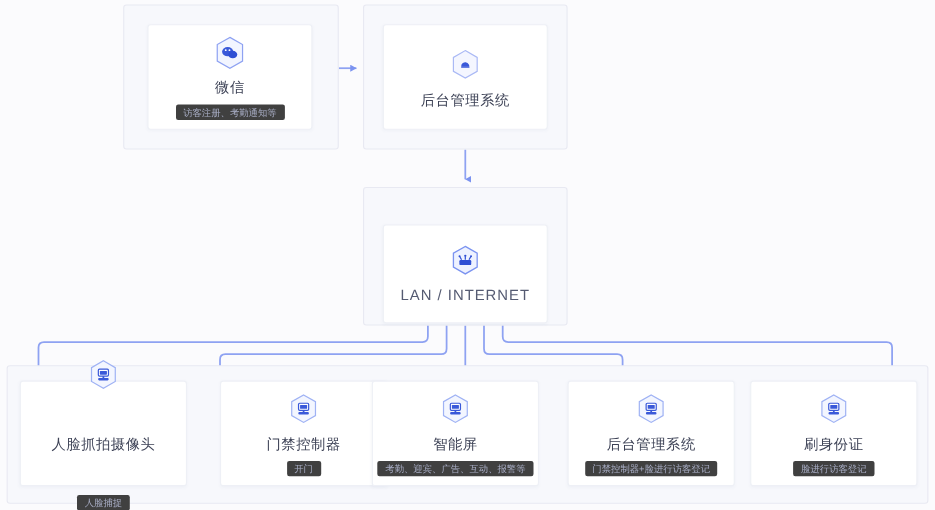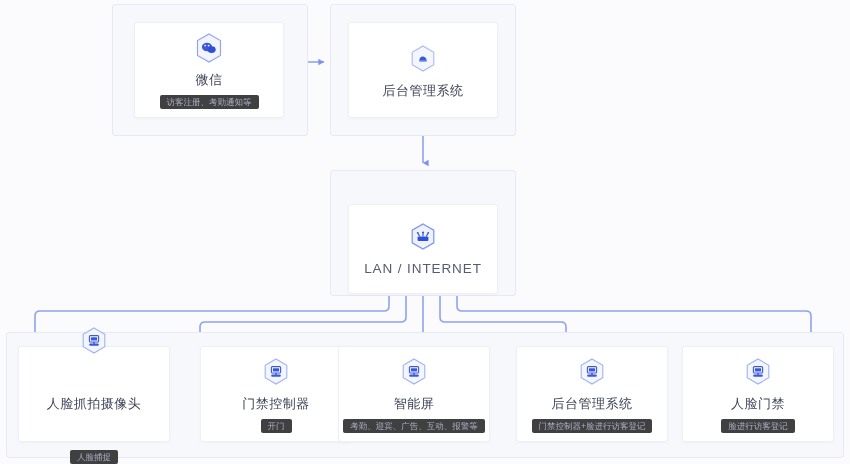--- a/index.html
+++ b/index.html
@@ -209,17 +209,17 @@
   <div class="card dev-card" id="card-dev-4">
     <span class="hexicon">
       <svg viewBox="0 0 34 34">
         <polygon points="17,4 27.8,10.2 27.8,22.8 17,29 6.2,22.8 6.2,10.2" fill="#f3f6ff" stroke="#9fb2f4" stroke-width="1.1"></polygon>
         <rect x="12.4" y="11.6" width="9.2" height="6.4" rx="1" fill="#ffffff" stroke="#3a59d9" stroke-width="1.1"></rect>
         <rect x="13.8" y="13.2" width="6.4" height="3.4" rx="0.5" fill="#3a59d9"></rect>
         <rect x="12.2" y="19.6" width="9.6" height="2.2" rx="1" fill="#3a59d9"></rect>
         <rect x="16.2" y="18" width="1.6" height="1.8" fill="#3a59d9"></rect>
       </svg>
     </span>
-    <div class="card-title">人脸门禁</div>
+    <div class="card-title">刷身份证</div>
     <div class="card-sub">脸进行访客登记</div>
   </div>
 
 </div>
 
 </body></html>

